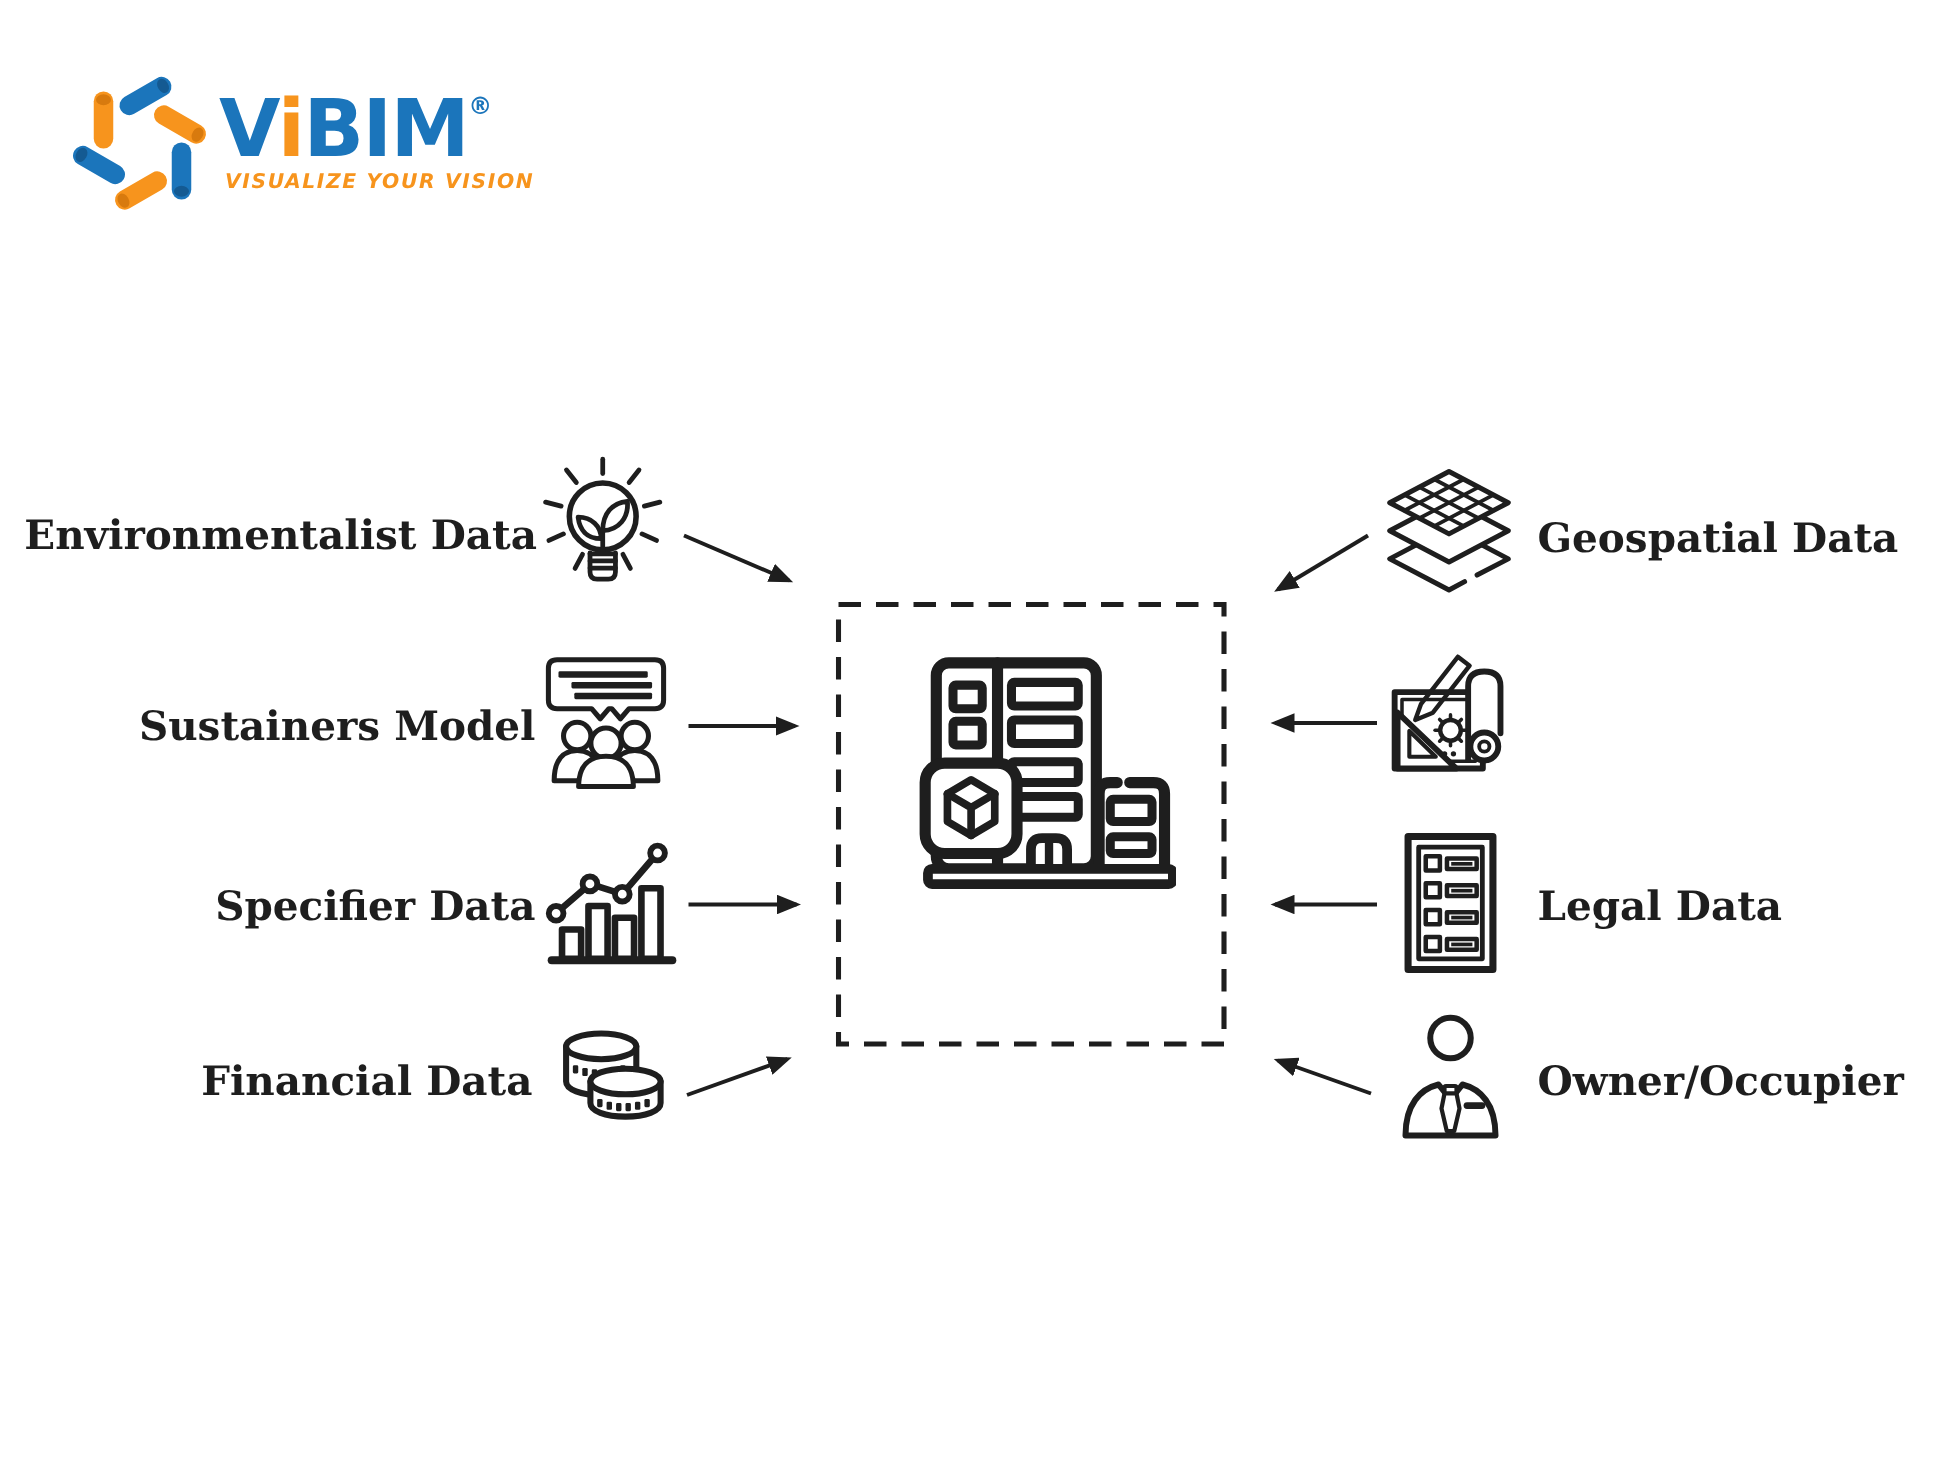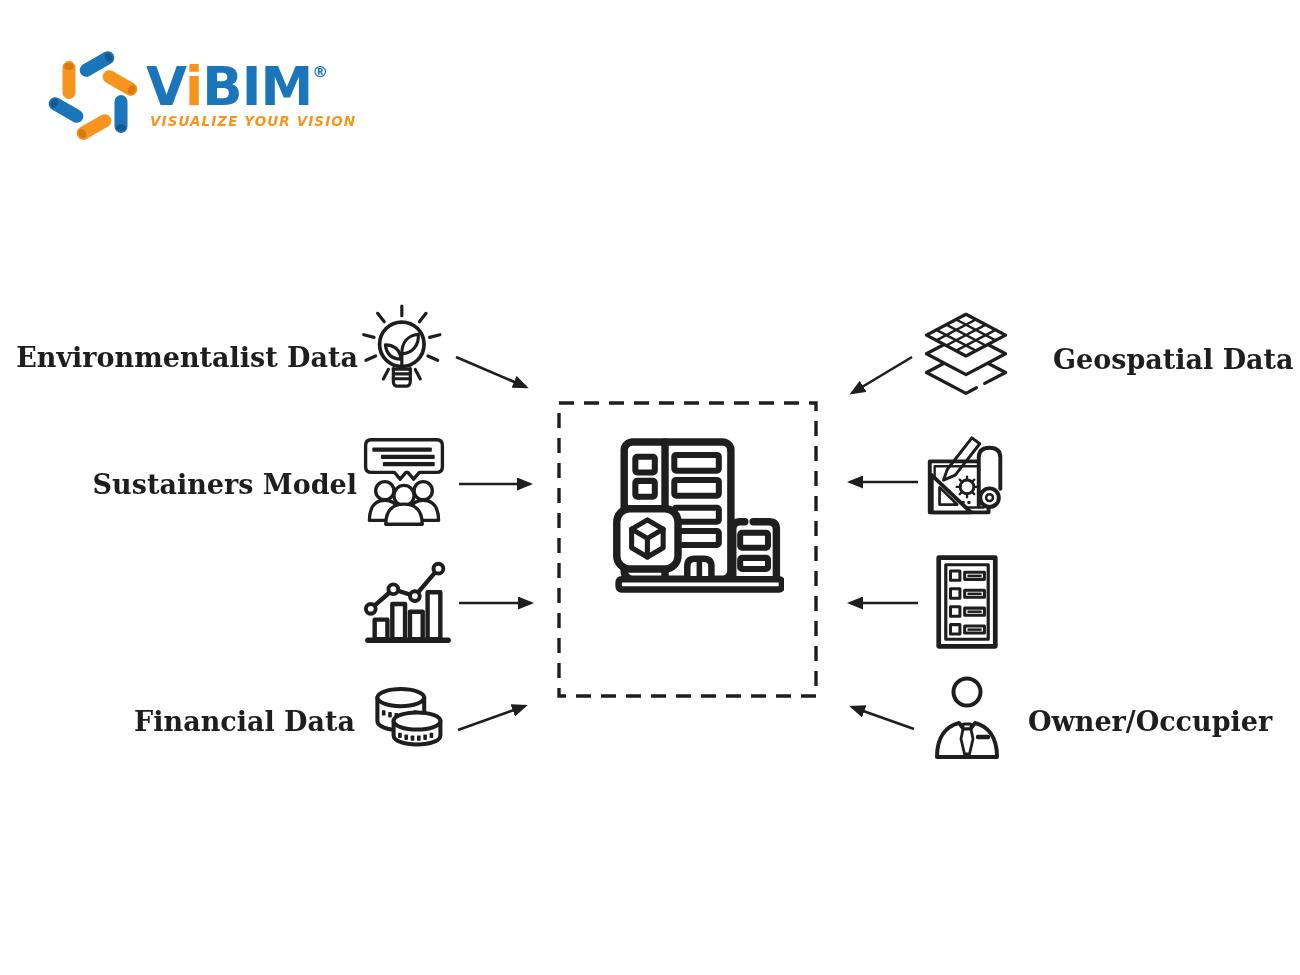--- a/index.html
+++ b/index.html
@@ -8,21 +8,21 @@
   .abs{position:absolute;}
   
   .brand-text{position:absolute;left:146px;top:60px;font-family:"DejaVu Sans","Liberation Sans",sans-serif;
               font-weight:700;font-size:53px;letter-spacing:-1px;line-height:1;}
   .brand-blue{color:var(--blue,#1b75bb);}
   .brand-orange{color:var(--orange,#f7941d);}
   .brand-reg{font-size:16px;vertical-align:28px;letter-spacing:0;color:var(--blue,#1b75bb);}
   .tagline{position:absolute;left:150px;top:113px;font-family:"DejaVu Sans","Liberation Sans",sans-serif;
            font-weight:700;font-size:13.5px;letter-spacing:1.1px;color:var(--orange,#f7941d);white-space:nowrap;font-style:italic;}
   
-  .dlabel{position:absolute;font-weight:700;font-size:27px;line-height:1.2;white-space:nowrap;color:var(--ink,#1e1e1e);margin-left:28px;}
+  .dlabel{position:absolute;font-weight:700;font-size:27px;line-height:1.2;white-space:nowrap;color:var(--ink,#1e1e1e);}
   .dlabel.right-edge{text-align:right;}
   
   .bim-box{position:absolute;left:557px;top:401px;width:261px;height:297px;}
   .bim-label{position:absolute;left:557px;top:608px;width:261px;text-align:center;
              font-weight:700;font-size:36px;color:var(--ink,#1e1e1e);}
   svg{display:block;}
 </style>
 </head>
 <body>
 
@@ -56,24 +56,26 @@
           <ellipse cx="0" cy="-13.5" rx="5" ry="3.6" fill="var(--blue-dark)"></ellipse>
         </g>
       </g>
     </svg>
   </div>
   <div class="brand-text"><span class="brand-blue">V</span><span class="brand-orange">i</span><span class="brand-blue">BIM</span><span class="brand-reg">®</span></div>
   <div class="tagline">VISUALIZE YOUR VISION</div>
 
   <div class="dlabel right-edge" style="right:942px;top:342px;">Environmentalist Data</div>
   <div class="dlabel right-edge" style="right:943px;top:469px;">Sustainers Model</div>
+  <div class="dlabel right-edge" style="right:943px;top:589px;">Specifier Data</div>
   <div class="dlabel" style="left:1025px;top:344px;">Geospatial Data</div>
 
   <div class="dlabel right-edge" style="right:945px;top:706px;">Financial Data</div>
-  <div class="dlabel" style="left:1000px;top:706px;">Owner/Occupier</div>
+  <div class="dlabel" style="left:1025px;top:589px;">Legal Data</div>
+  <div class="dlabel" style="left:1025px;top:706px;">Owner/Occupier</div>
 
   <div class="abs" style="left:352px;top:304px;width:106px;height:106px;">
     <svg width="106" height="106" viewBox="0 0 100 100" fill="none" stroke="var(--ink)" stroke-linecap="round" stroke-linejoin="round">
       <g stroke-width="3">
         <line x1="47" y1="11" x2="47" y2="2"></line>
         <line x1="63.6" y1="16.7" x2="69.8" y2="8.8"></line>
         <line x1="73.2" y1="31.5" x2="82.9" y2="29.0"></line>
         <line x1="71.7" y1="49.0" x2="80.8" y2="53.1"></line>
         <line x1="59.7" y1="61.8" x2="64.4" y2="70.7"></line>
         <line x1="30.4" y1="16.7" x2="24.2" y2="8.8"></line>

